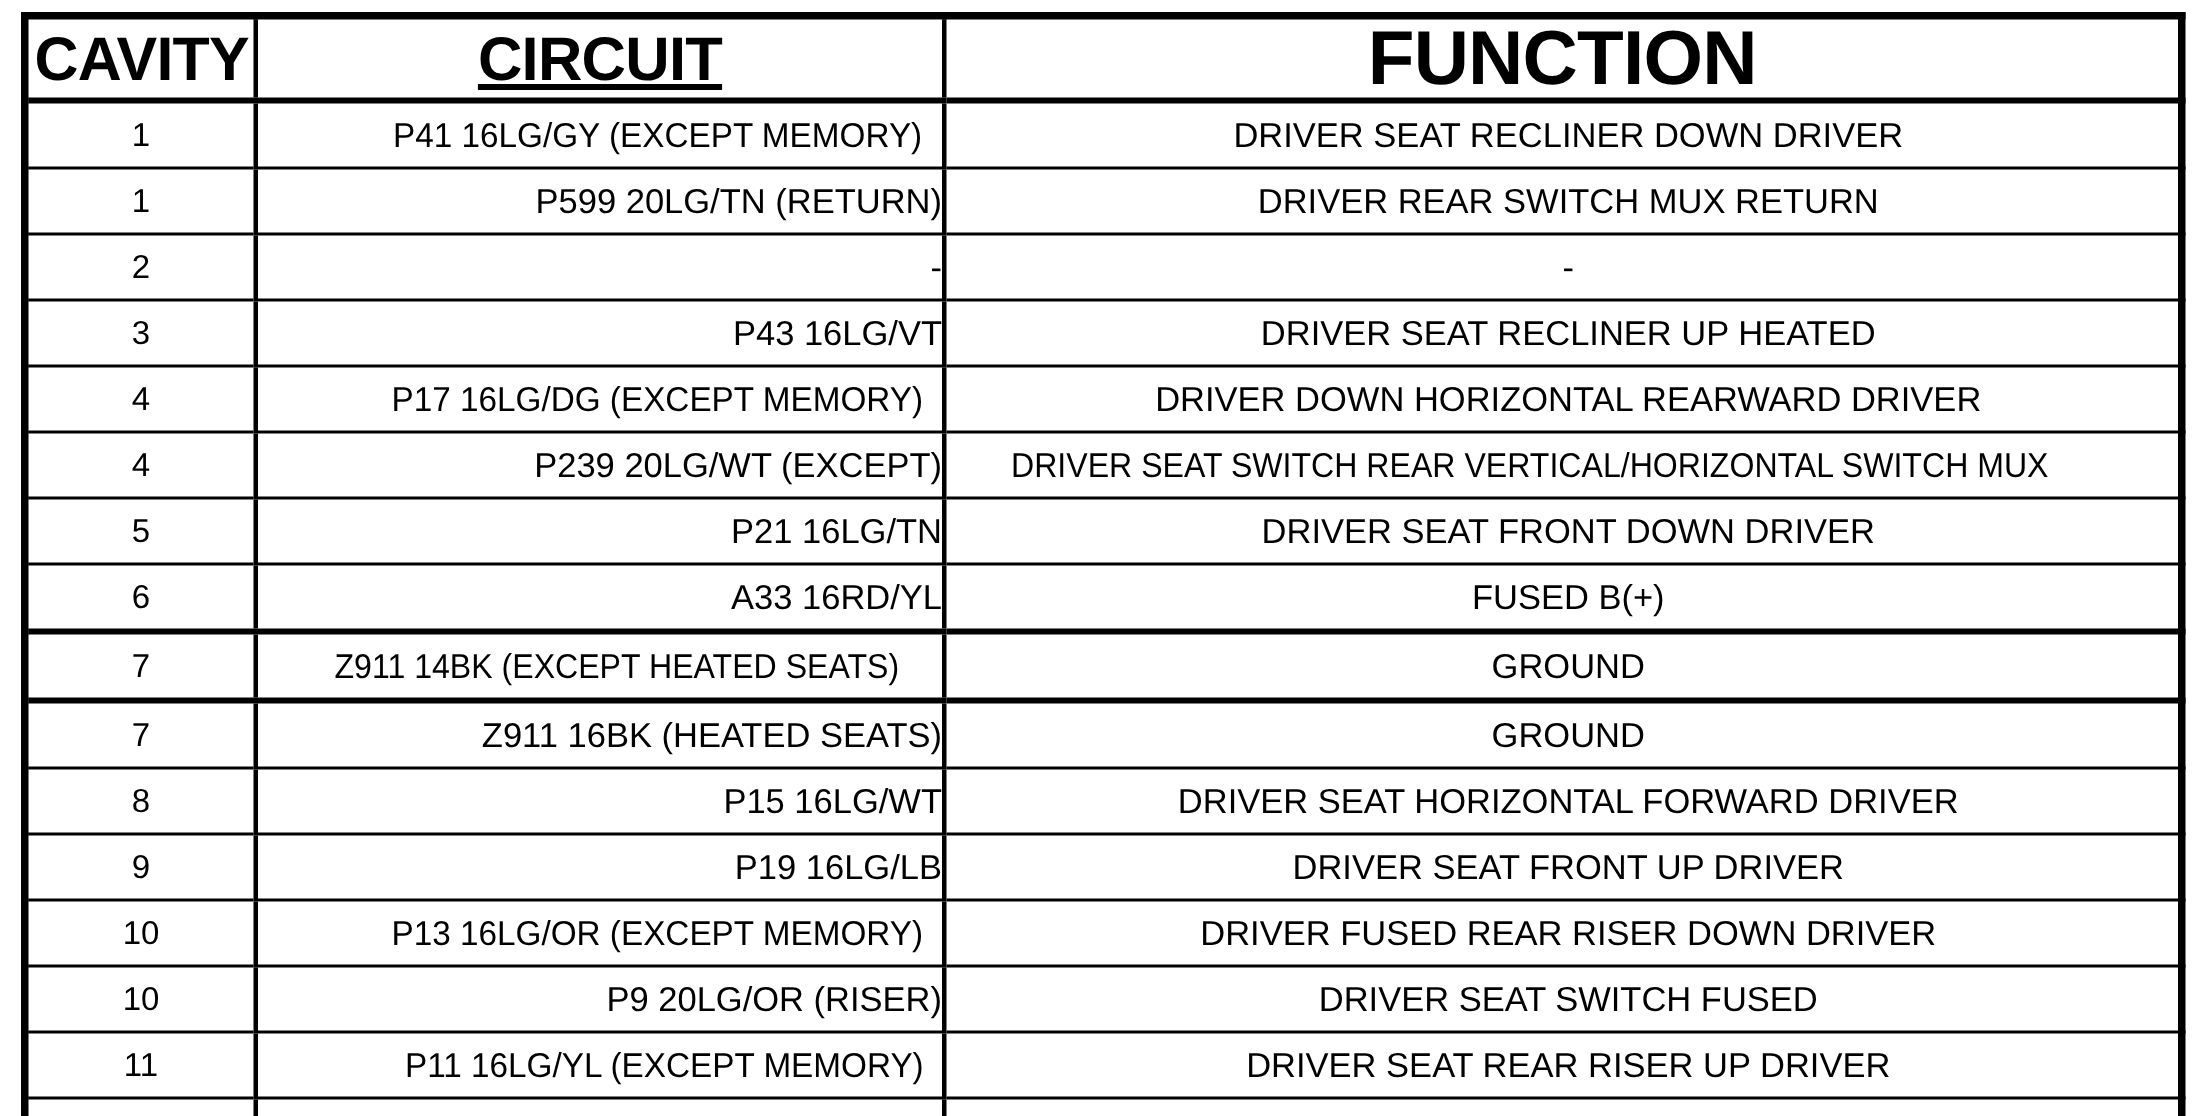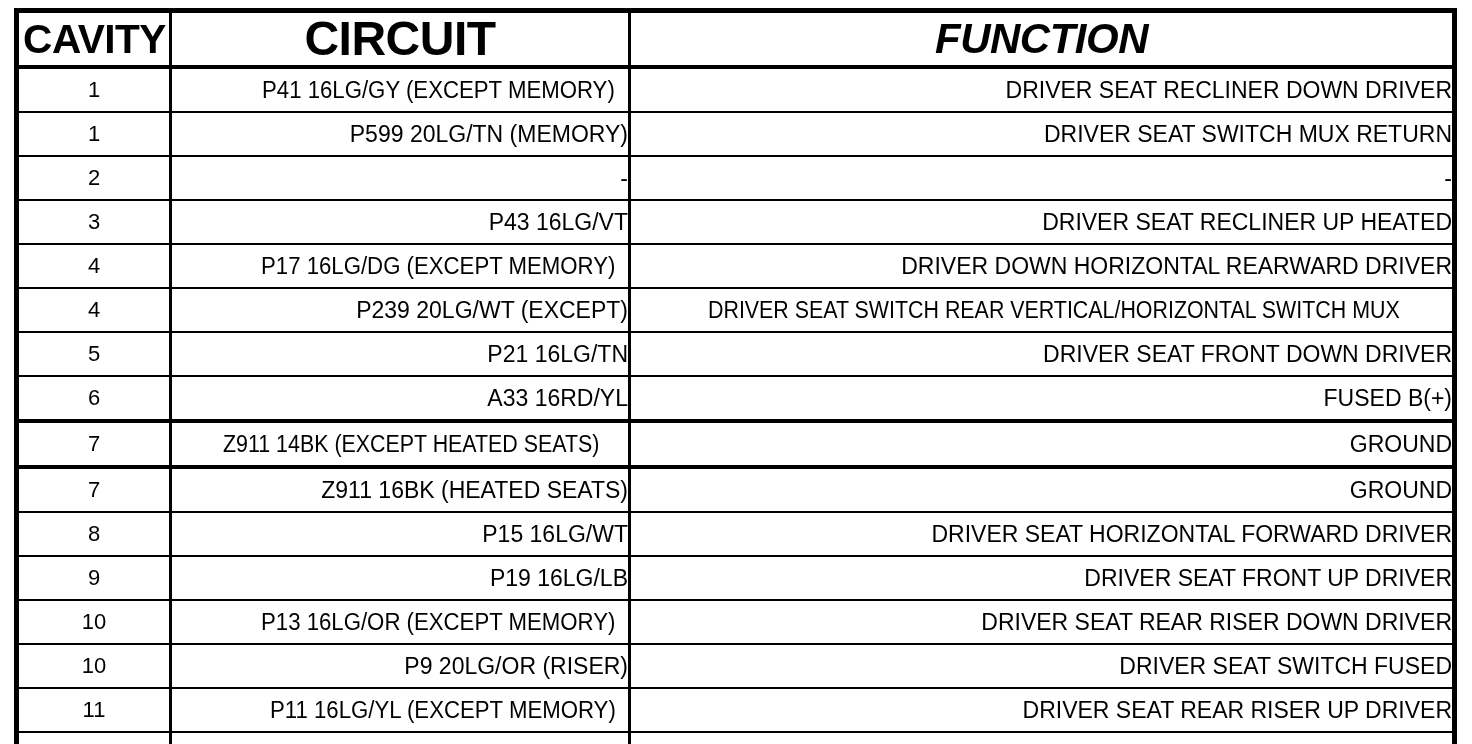--- a/index.html
+++ b/index.html
@@ -58,22 +58,22 @@
     font-size: 41px;
     line-height: 44px;
     letter-spacing: -0.5px;
     text-align: center;
     white-space: nowrap;
     overflow: hidden;
   }
   thead th:last-child { border-right: none; }
 
   th.h-cavity  { font-size: 41px; transform: scaleX(0.99); }
-  th.h-circuit { font-size: 48px; }
-  th.h-function{ font-size: 42px; font-style: italic; }
+  th.h-circuit { font-size: 41px; text-decoration: underline; }
+  th.h-function{ font-size: 51px; }
 
   
   tbody td {
     border-top: 2px solid #000;
     border-right: 3px solid #000;
     padding: 0 0 0 6px;
     height: 42px;
     vertical-align: middle;
     font-size: 23px;
     line-height: 26px;
@@ -83,21 +83,21 @@
   }
   tbody tr:first-child td { border-top: none; }
   tbody td:last-child { border-right: none; }
 
   td.cavity {
     text-align: center;
     padding-left: 0;
     font-size: 22px;
   }
   td.circuit  { text-align: right; }
-  td.function { text-align: right; padding-left: 8px; }
+  td.function { text-align: center; padding-left: 8px; }
 
   
   .fit-tight  { display: inline-block; transform: scaleX(0.965); transform-origin: left center; }
   .fit-tighter{ display: inline-block; transform: scaleX(0.93);  transform-origin: left center; }
 
   
   tbody tr.hr-strong > td { border-top: 4px solid #000; }
   tbody tr.hr-strong-below > td { border-top: 4px solid #000; }
 </style>
 </head>
@@ -121,22 +121,22 @@
     </thead>
 
     <tbody id="table-body">
         <tr>
           <td class="cavity">1</td>
           <td class="circuit"><span class="fit-tight">P41 16LG/GY (EXCEPT MEMORY)</span></td>
           <td class="function"><span>DRIVER SEAT RECLINER DOWN DRIVER</span></td>
         </tr>
         <tr>
           <td class="cavity">1</td>
-          <td class="circuit"><span>P599 20LG/TN (MEMORY)</span></td>
-          <td class="function"><span>DRIVER SEAT SWITCH MUX RETURN</span></td>
+          <td class="circuit"><span>P599 20LG/TN (RETURN)</span></td>
+          <td class="function"><span>DRIVER REAR SWITCH MUX RETURN</span></td>
         </tr>
         <tr>
           <td class="cavity">2</td>
           <td class="circuit"><span>-</span></td>
           <td class="function"><span>-</span></td>
         </tr>
         <tr>
           <td class="cavity">3</td>
           <td class="circuit"><span>P43 16LG/VT</span></td>
           <td class="function"><span>DRIVER SEAT RECLINER UP HEATED</span></td>
@@ -177,21 +177,21 @@
           <td class="function"><span>DRIVER SEAT HORIZONTAL FORWARD DRIVER</span></td>
         </tr>
         <tr>
           <td class="cavity">9</td>
           <td class="circuit"><span>P19 16LG/LB</span></td>
           <td class="function"><span>DRIVER SEAT FRONT UP DRIVER</span></td>
         </tr>
         <tr>
           <td class="cavity">10</td>
           <td class="circuit"><span class="fit-tight">P13 16LG/OR (EXCEPT MEMORY)</span></td>
-          <td class="function"><span>DRIVER SEAT REAR RISER DOWN DRIVER</span></td>
+          <td class="function"><span>DRIVER FUSED REAR RISER DOWN DRIVER</span></td>
         </tr>
         <tr>
           <td class="cavity">10</td>
           <td class="circuit"><span>P9 20LG/OR (RISER)</span></td>
           <td class="function"><span>DRIVER SEAT SWITCH FUSED</span></td>
         </tr>
         <tr>
           <td class="cavity">11</td>
           <td class="circuit"><span class="fit-tight">P11 16LG/YL (EXCEPT MEMORY)</span></td>
           <td class="function"><span>DRIVER SEAT REAR RISER UP DRIVER</span></td>

